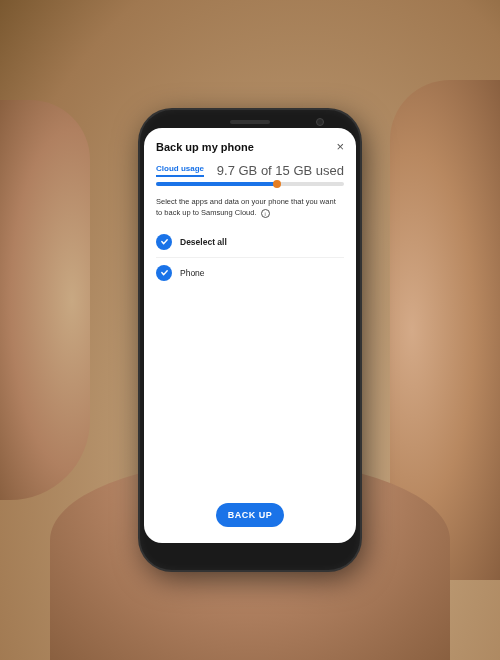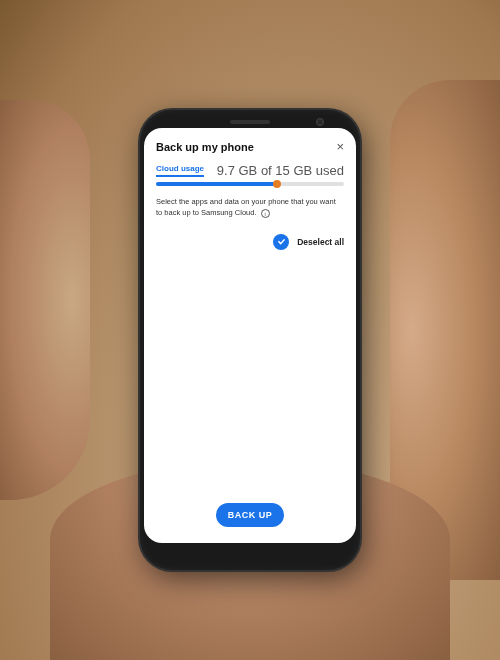--- a/index.html
+++ b/index.html
@@ -195,21 +195,20 @@
       margin-bottom: 6px;
       font-weight: 400;
     }
 
     
     .list-item {
       display: flex;
       align-items: center;
       padding: 7px 0;
       border-bottom: 1px solid #f0f0f0;
-      justify-content: flex-end;
     }
 
     .list-item:last-child {
       border-bottom: none;
     }
 
     .check-circle {
       width: 16px;
       height: 16px;
       background: #1a73e8;
@@ -340,20 +339,28 @@
 
           <div class="list-item">
             <div class="check-circle">
               <svg viewBox="0 0 10 10" fill="none">
                 <polyline points="2,5 4,7.5 8,3" stroke="white" stroke-width="1.5" fill="none" stroke-linecap="round" stroke-linejoin="round"></polyline>
               </svg>
             </div>
             <span class="item-label item-label-bold">Deselect all</span>
           </div>
 
+          <div class="list-item">
+            <div class="check-circle">
+              <svg viewBox="0 0 10 10" fill="none">
+                <polyline points="2,5 4,7.5 8,3" stroke="white" stroke-width="1.5" fill="none" stroke-linecap="round" stroke-linejoin="round"></polyline>
+              </svg>
+            </div>
+            <span class="item-label">Phone</span>
+          </div>
 
 
 
         </div>
 
         <div class="spacer"></div>
 
         <div class="backup-btn-container">
           <button class="backup-btn">BACK UP</button>
         </div>

